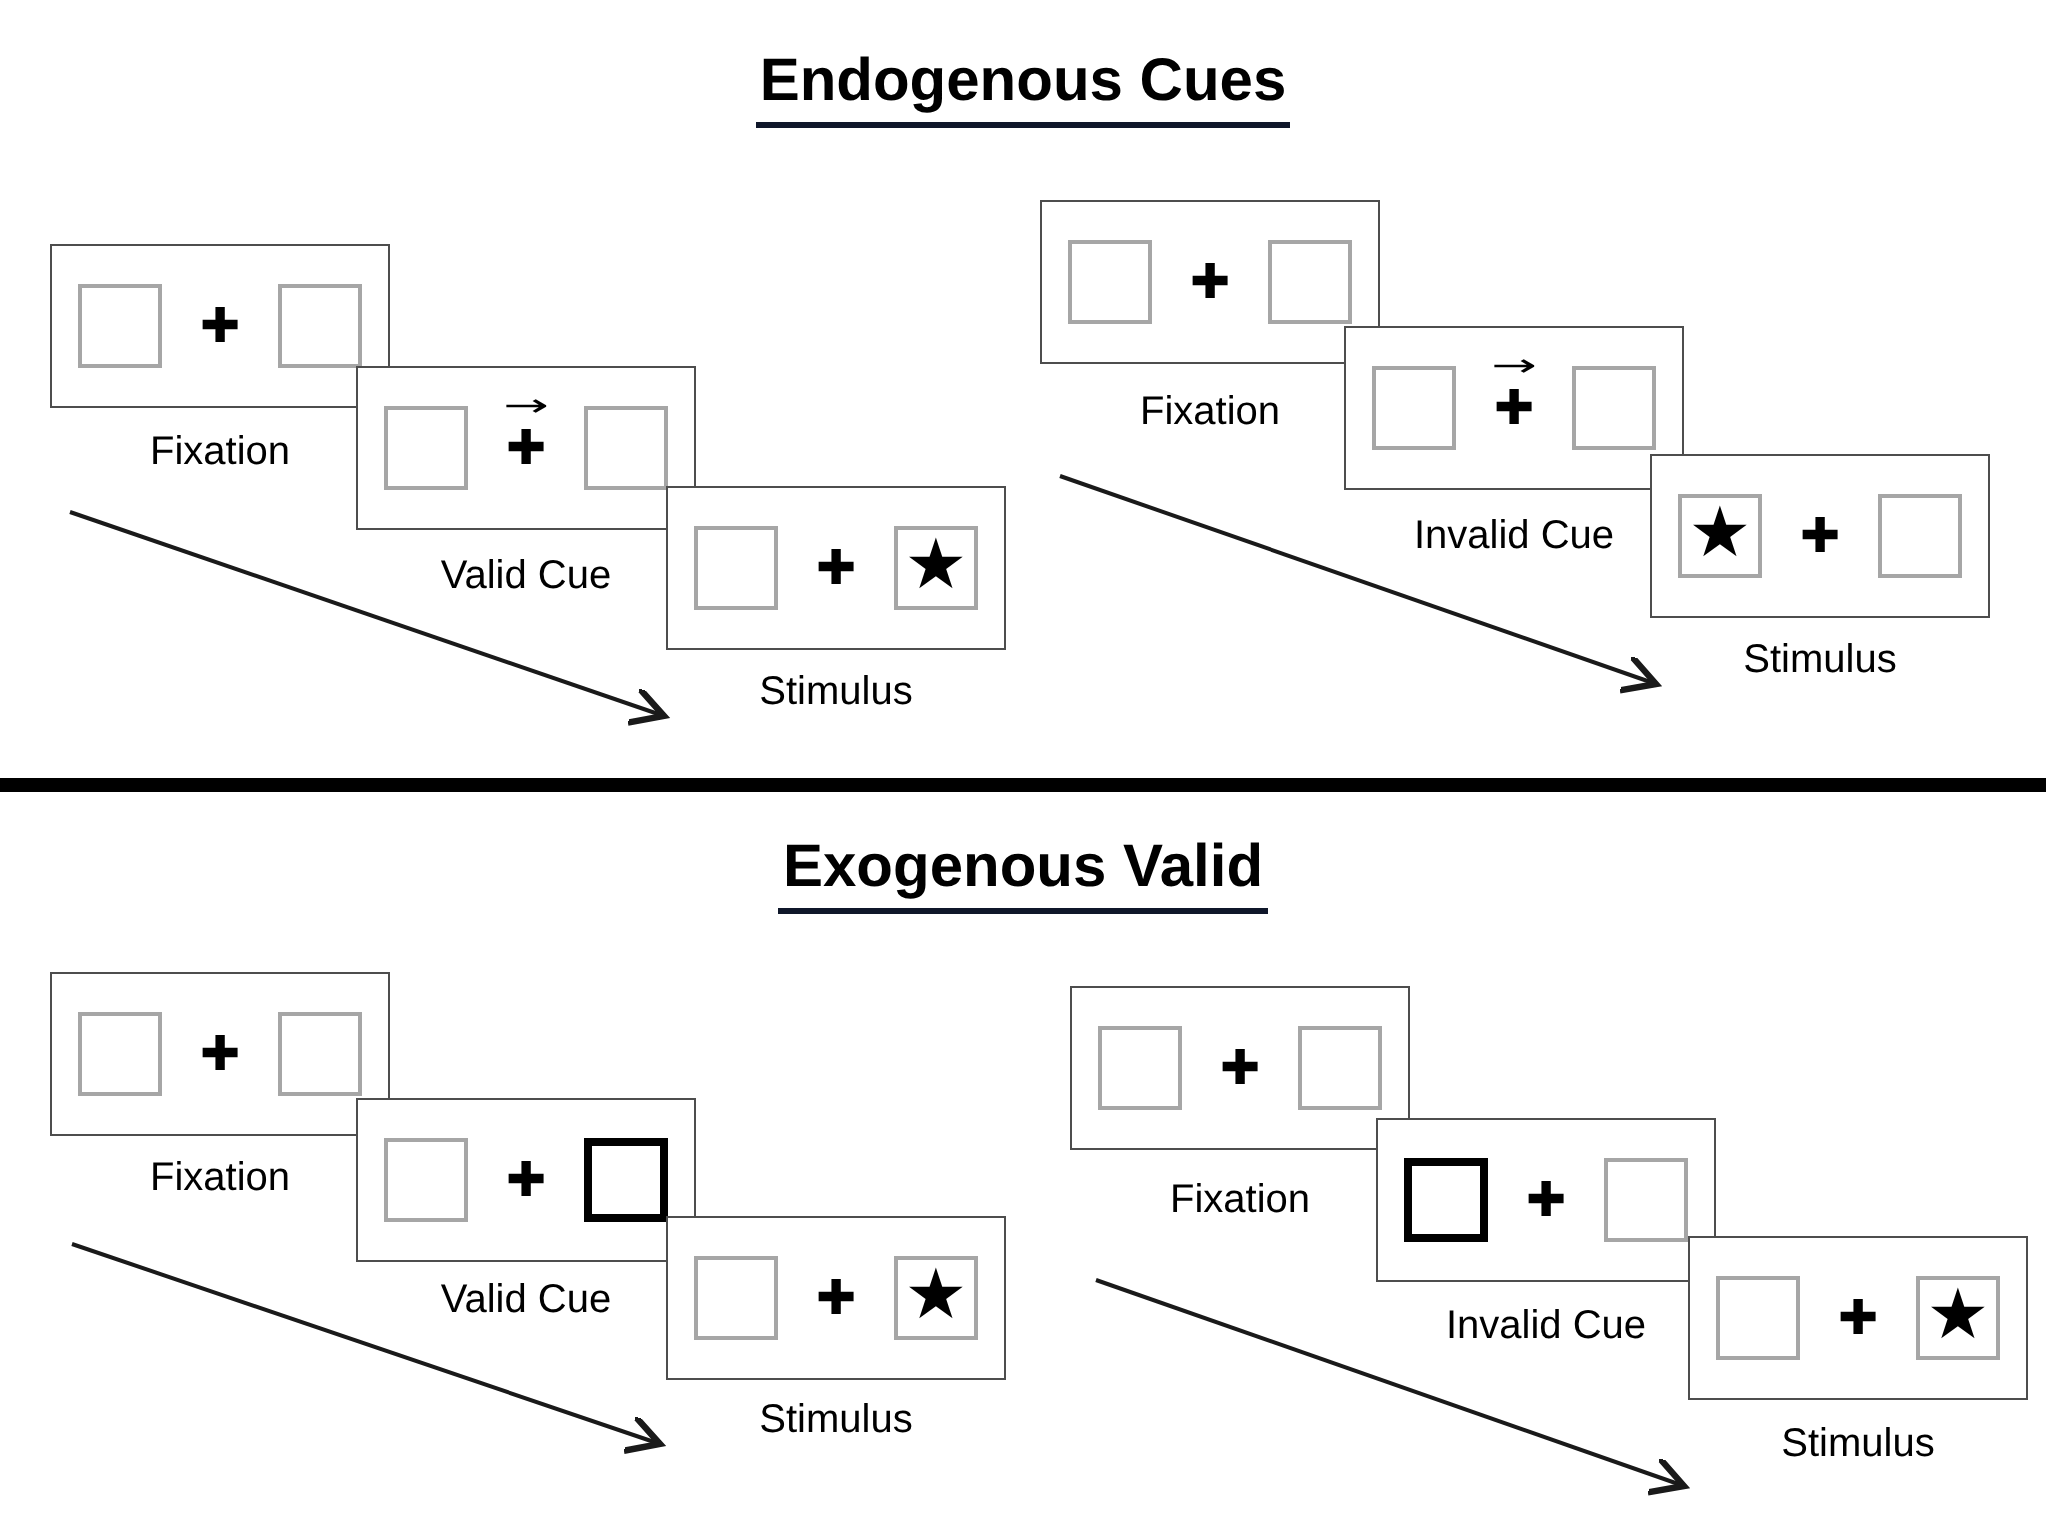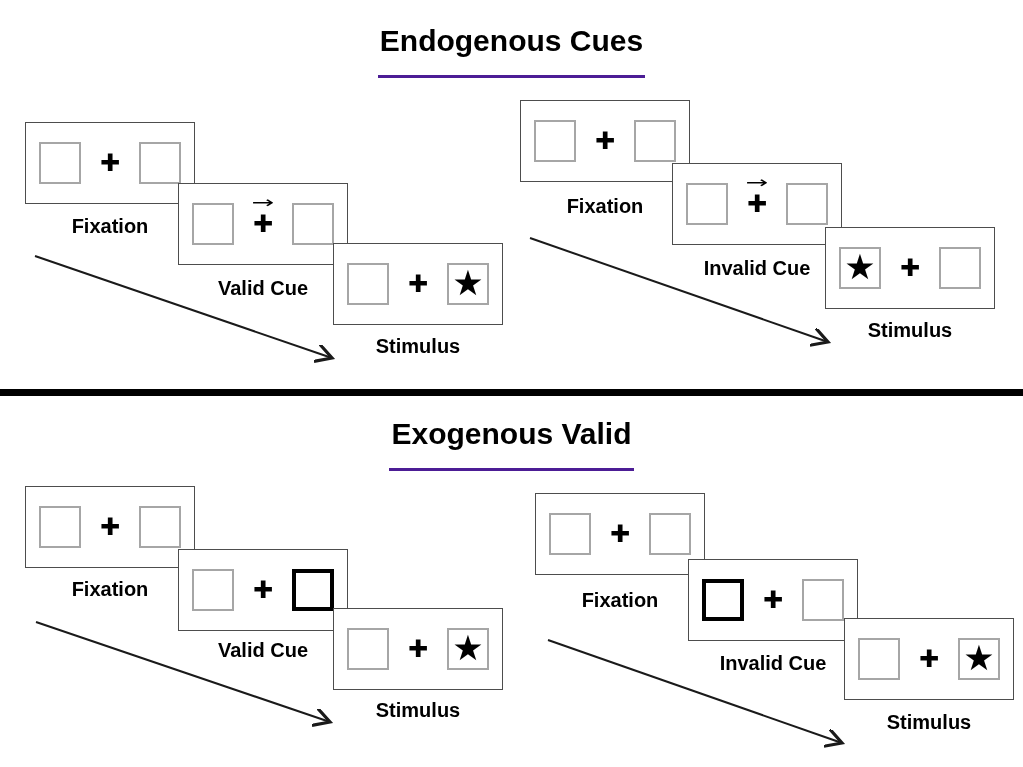--- a/index.html
+++ b/index.html
@@ -4,21 +4,21 @@
 <style>
   html,body { margin:0; padding:0; background:#ffffff; }
   .stage {
     position:relative; width:1023px; height:767px; background:#ffffff;
     font-family:"Liberation Sans", sans-serif; overflow:hidden; color:#000;
   }
   .sec-title {
     position:absolute; left:0; width:100%; text-align:center;
     font-size:30px; font-weight:bold; line-height:34px;
   }
-  .sec-title > span { border-bottom:3px solid #4c1d95; padding:0 2px 18px; }
+  .sec-title > span { border-bottom:3px solid #0f172a; padding:0 2px 4px; }
   .divider { position:absolute; left:0; width:100%; height:7px; background:#000; }
   .panel {
     position:absolute; width:170px; height:82px; background:#fff;
     border:1px solid #4d4d4d; box-sizing:border-box;
     display:flex; align-items:center; justify-content:center; gap:16px;
   }
   .sq {
     width:42px; height:42px; box-sizing:border-box;
     border:2px solid #a6a6a6; background:#fff;
     display:flex; align-items:center; justify-content:center;
@@ -26,21 +26,21 @@
   .sq.thick { border:4px solid #000; }
   .star { font-family:"DejaVu Sans", sans-serif; font-size:35px; line-height:1; color:#000; margin-top:-2px; }
   .center { position:relative; display:flex; align-items:center; justify-content:center; width:26px; height:100%; }
   .plus { font-family:"DejaVu Sans", sans-serif; font-size:24px; font-weight:bold; line-height:1; color:#000; }
   .cue-arrow {
     position:absolute; left:50%; top:11px; transform:translateX(-50%) scaleX(1.7);
     font-family:"DejaVu Sans", sans-serif; font-size:16px; line-height:1; color:#000;
   }
   .plabel {
     position:absolute; width:170px; text-align:center;
-    font-size:20px; font-weight:bold; line-height:24px; z-index:6;
+    font-size:20px; font-weight:normal; line-height:24px; z-index:6;
   }
   .seq-arrow { position:absolute; z-index:0; }
   .z1 { z-index:1; } .z2 { z-index:2; } .z3 { z-index:3; }
 </style>
 </head>
 <body>
 
 <div class="stage">
 
   <div class="sec-title" style="top:24px;">

